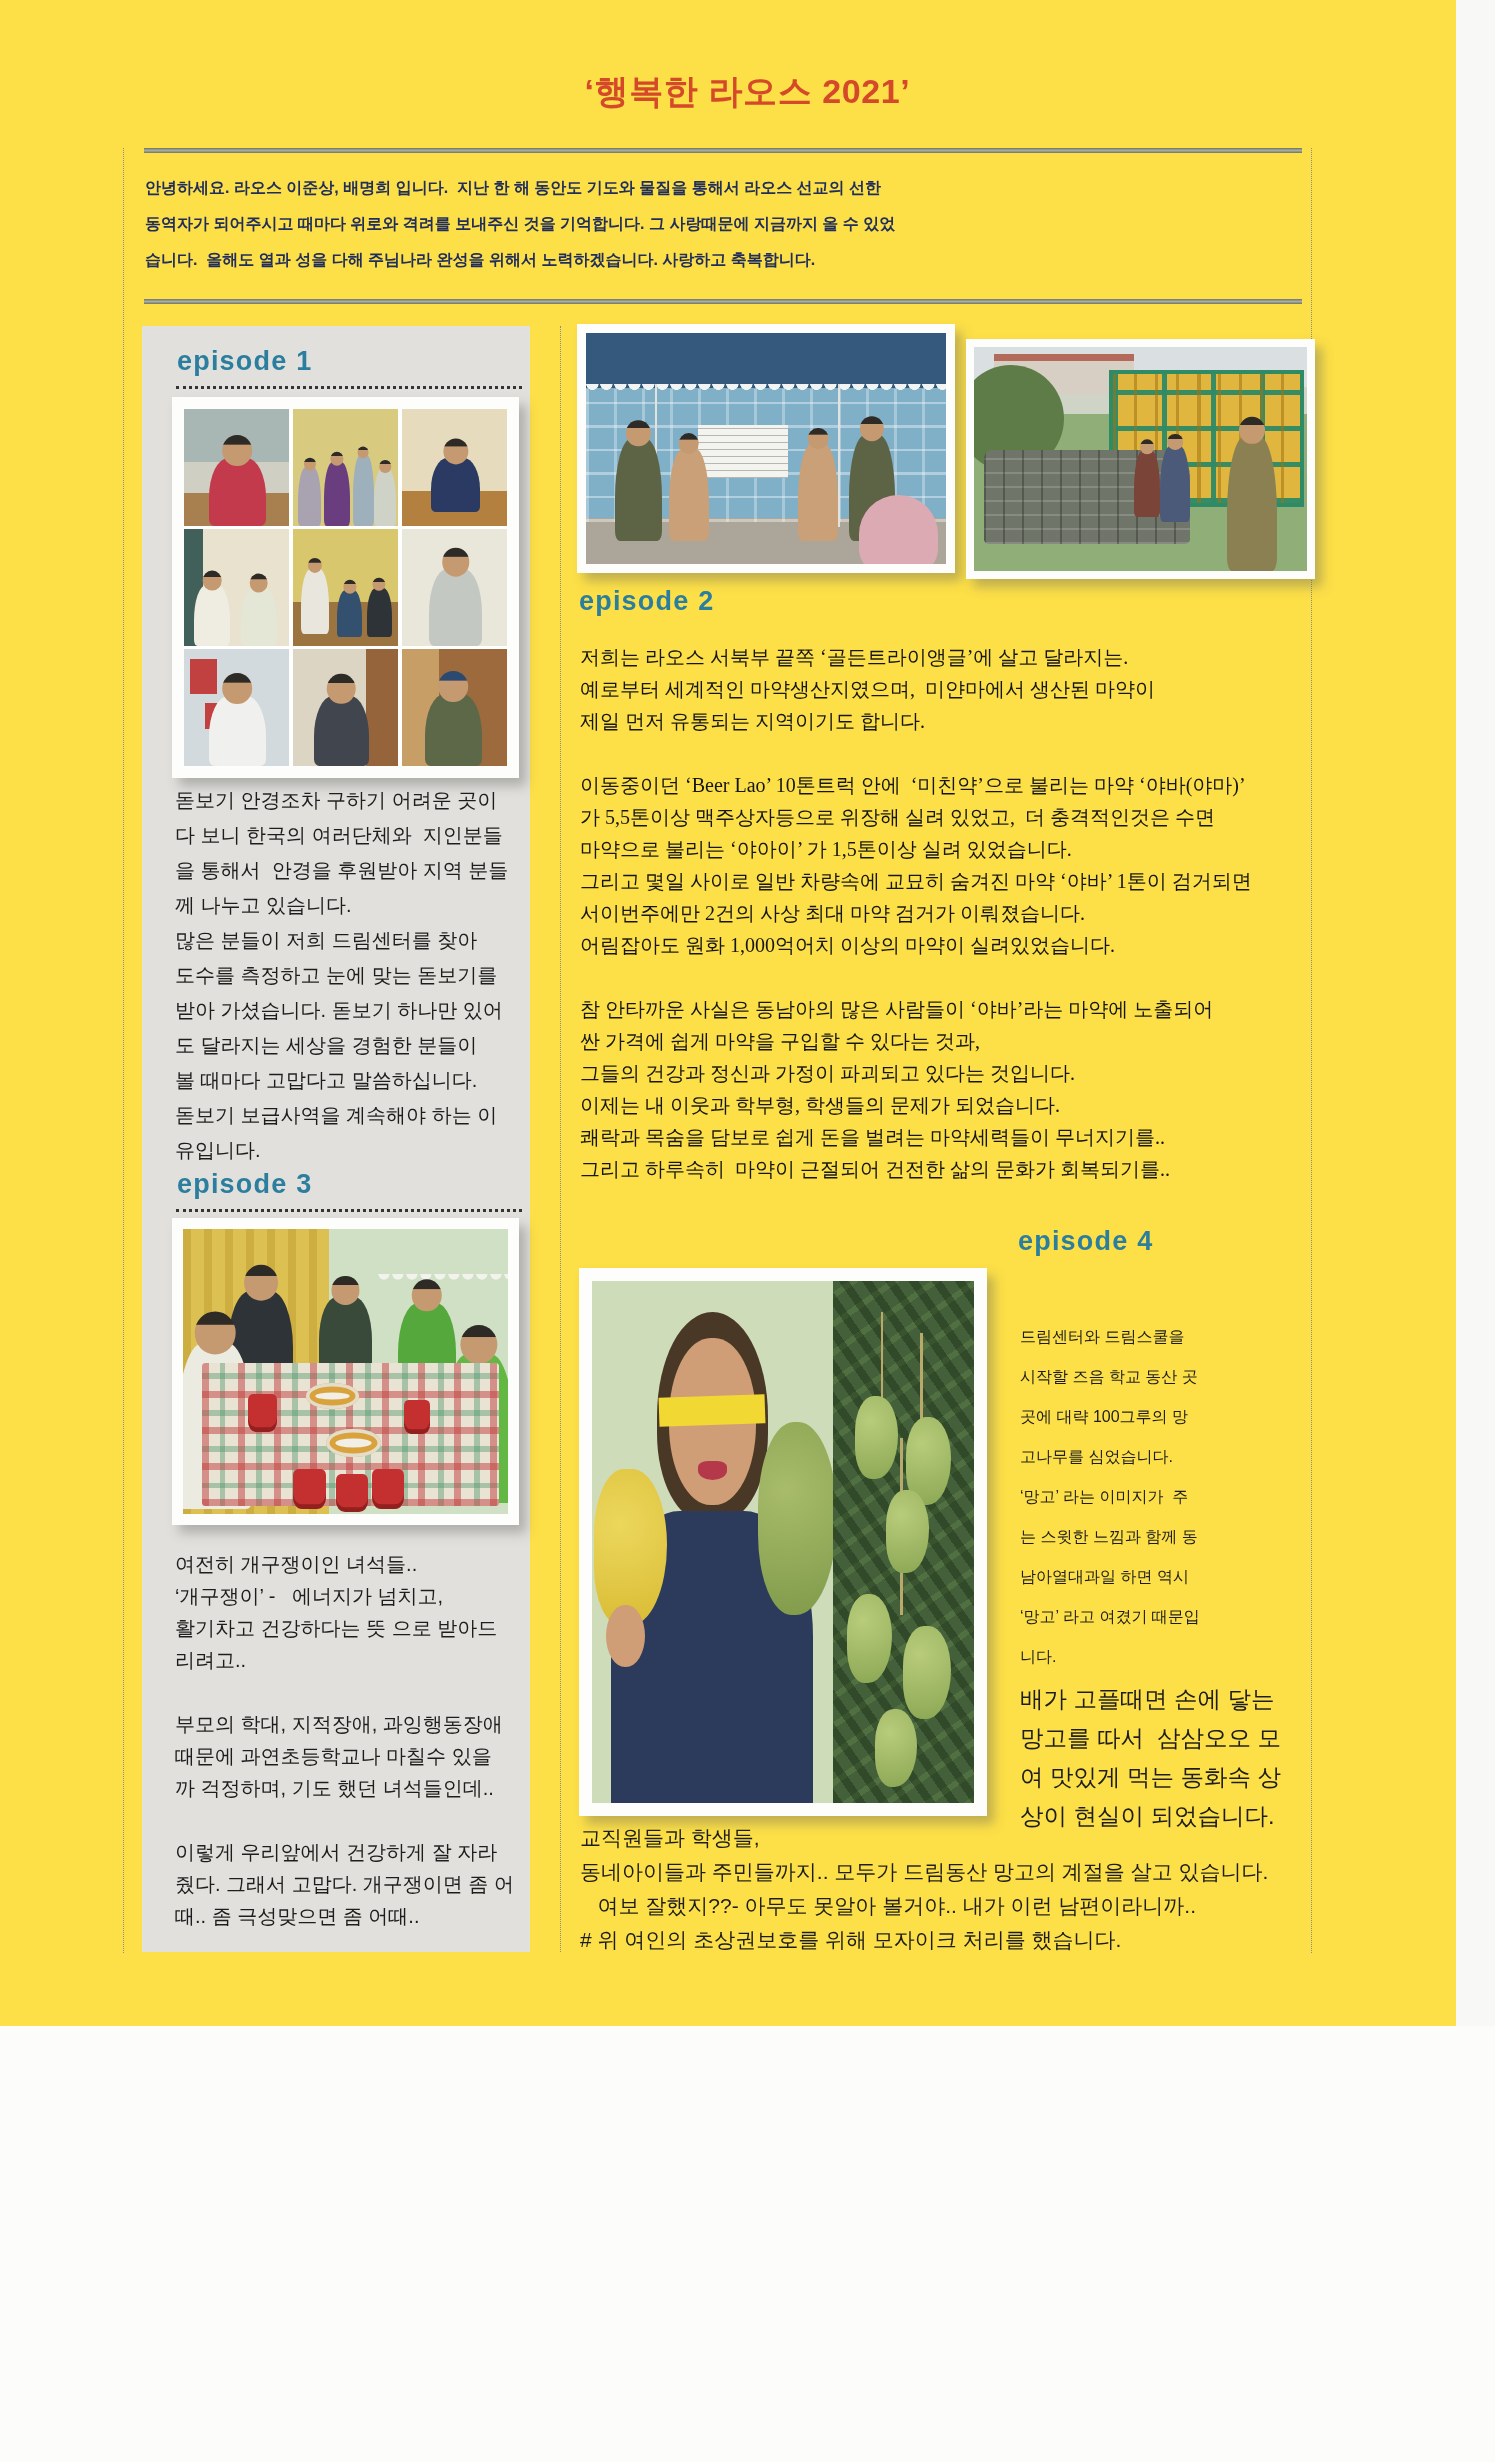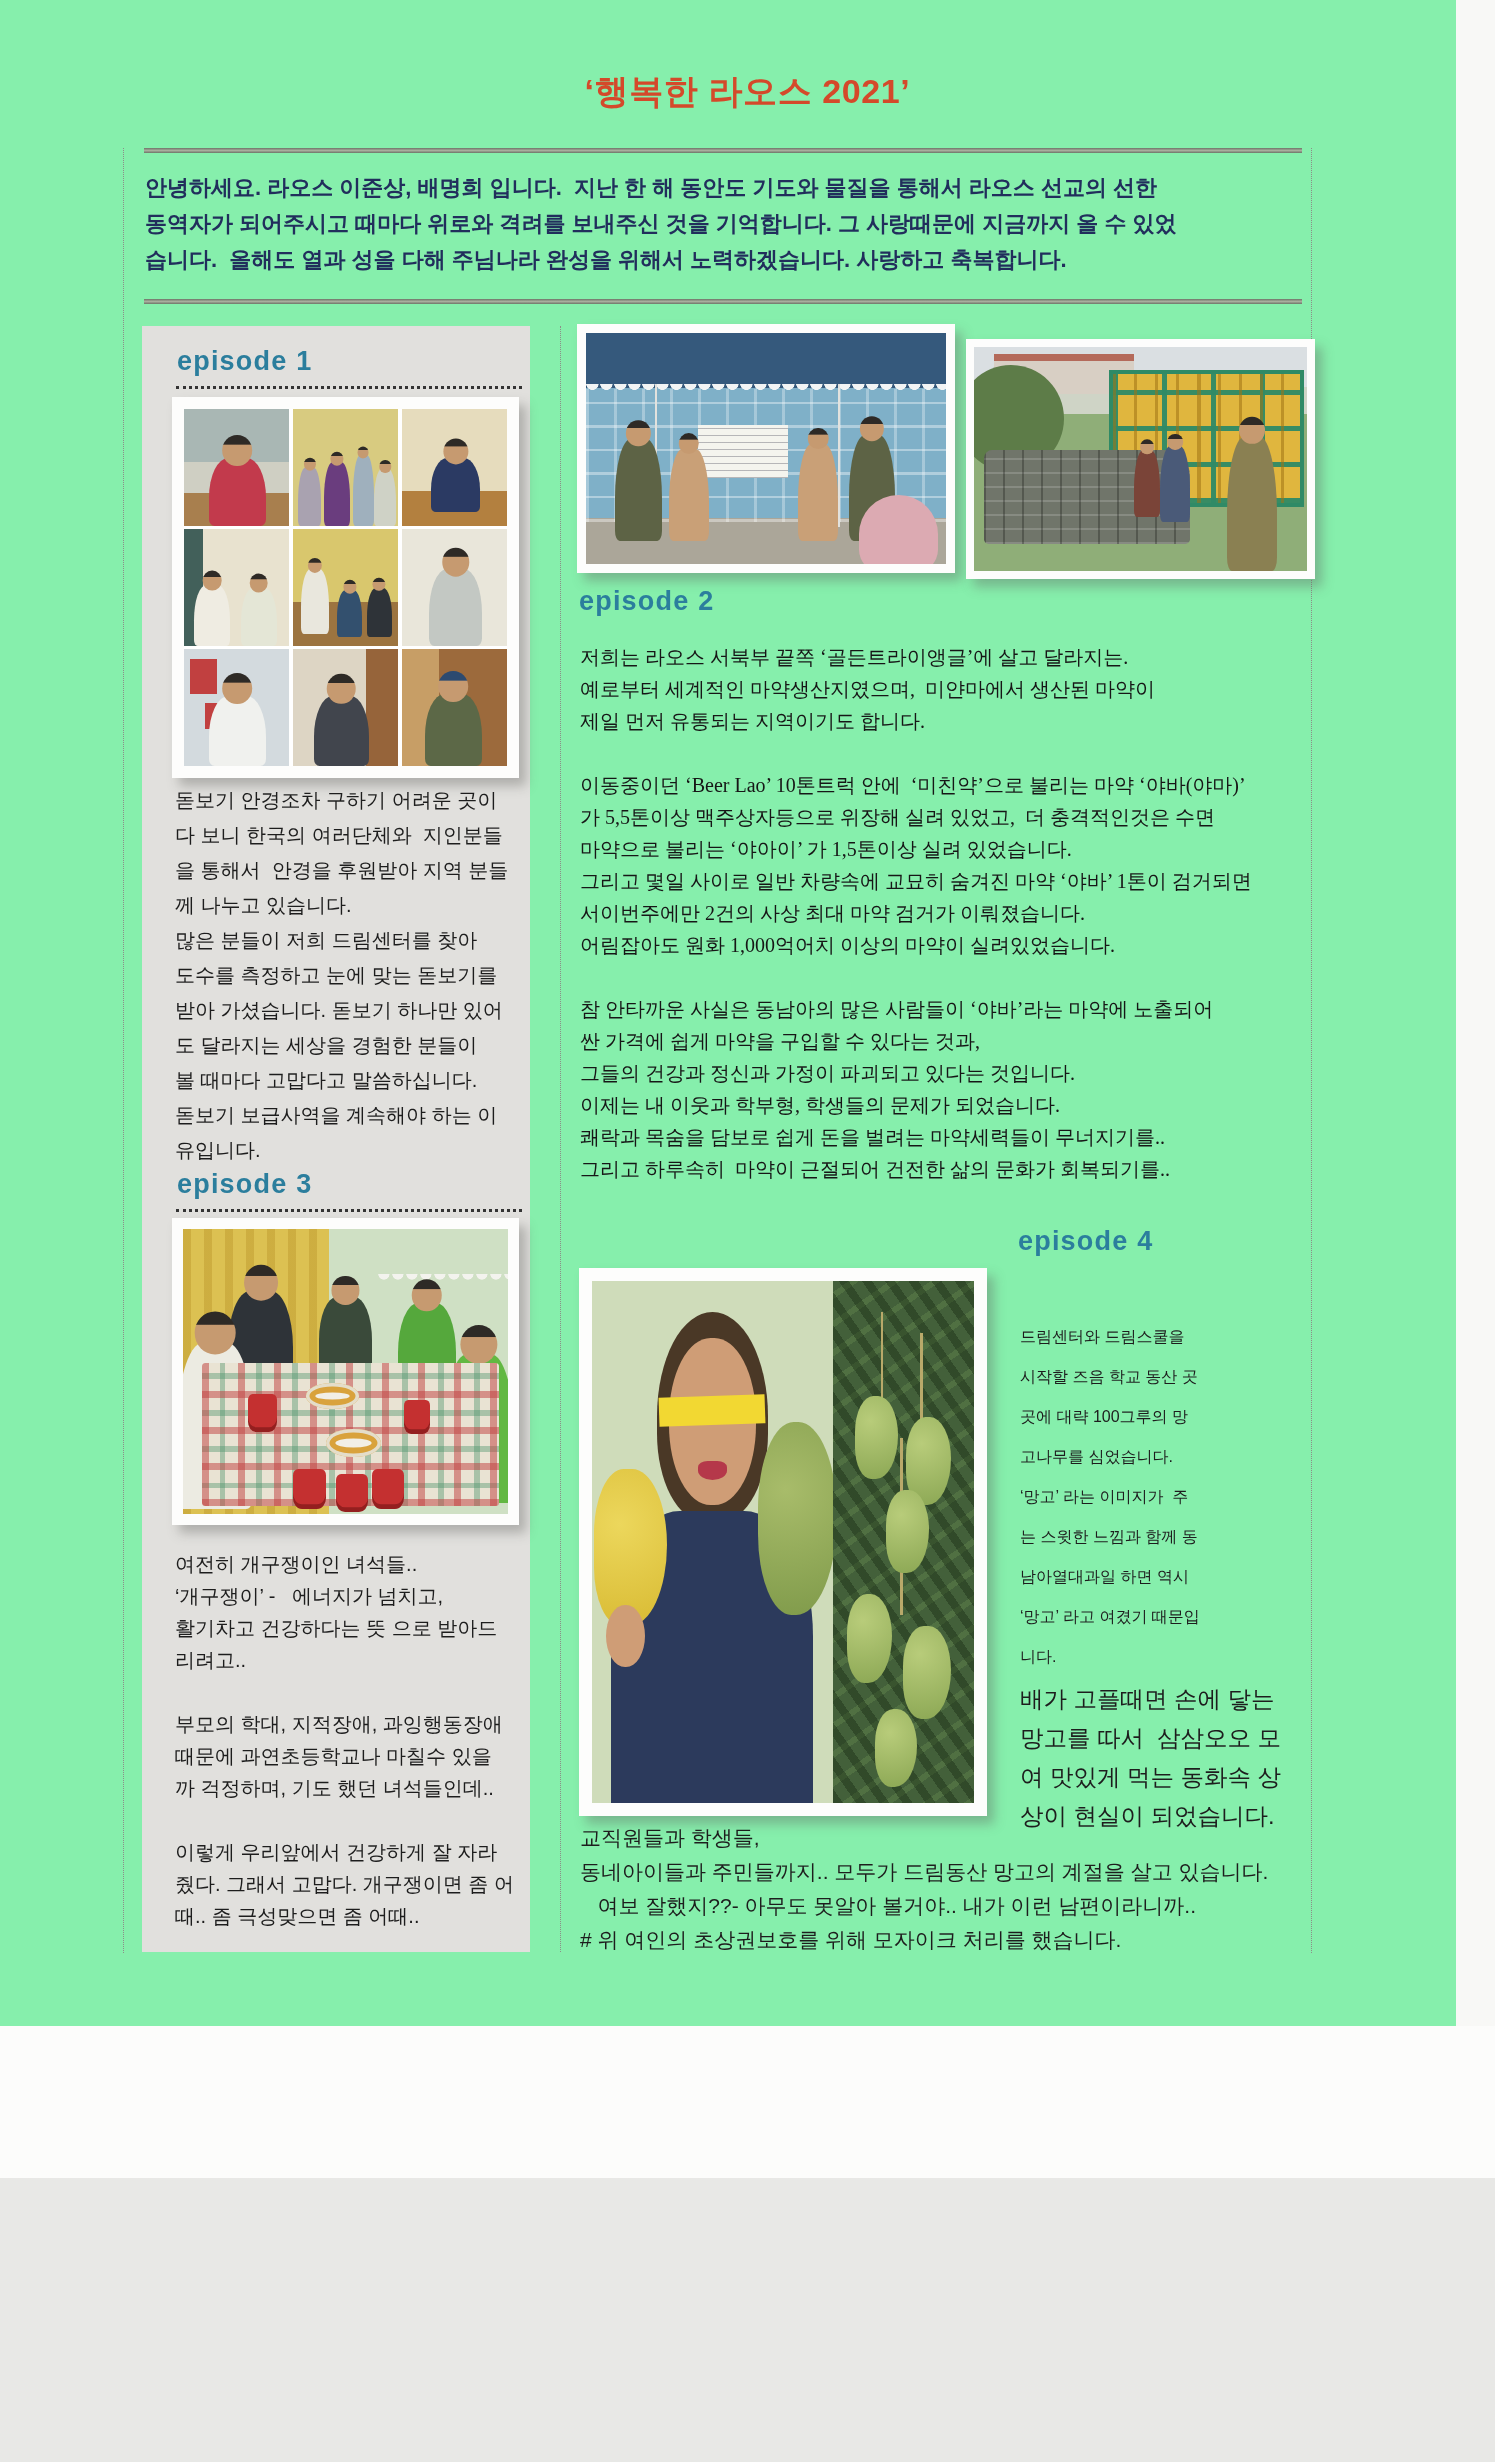--- a/index.html
+++ b/index.html
@@ -1,31 +1,31 @@
 <!DOCTYPE html>
 <html style="font-size:9.4px"><head>
 <meta charset="utf-8">
 <style>
   html,body { margin:0; padding:0; background:#e8e8e6; }
-  .page { position:relative; width:1495px; height:2178px; background:#86efac;
+  .page { position:relative; width:1495px; height:2462px; background:#fde047;
           font-family:"Liberation Sans", sans-serif; overflow:hidden; }
   .scanner-bottom { position:absolute; left:0; top:2026px; width:1495px; height:437px; background:#fcfcfb; }
   .scanner-right  { position:absolute; left:1456px; top:0; width:39px; height:2026px; background:#f8f8f6; }
 
   .title { position:absolute; left:0; top:69px; width:1495px; margin:0; text-align:center;
            font-size:34px; font-weight:bold; letter-spacing:0.6px; color:#d4492a;
            font-family:"Liberation Sans", sans-serif; }
 
   .rule { position:absolute; left:144px; width:1158px; height:5.3px;
           background:linear-gradient(180deg,#6f7468,#a8ae9d 50%,#6f7468); }
   .rule-top { top:148px; } .rule-bot { top:299px; }
 
   .lines > div { white-space:pre; }
   .intro { position:absolute; left:145px; top:170px; width:1158px;
-           font-size:22px; line-height:36px; font-weight:bold; color:#212e5c; }
+           font-size:16px; line-height:36px; font-weight:bold; color:#212e5c; }
 
   .vline { position:absolute; width:0; border-left:1.8px dotted #8d8d88; }
   .vl-left  { left:123px;  top:148px; height:1805px; }
   .vl-right { left:1311px; top:148px; height:1805px; }
   .vl-mid   { left:560px;  top:326px; height:1626px; }
 
   .panel { position:absolute; left:142px; top:326px; width:388px; height:1626px; background:#e1e0dd; }
 
   .ep-head { position:absolute; margin:0; font-family:Liberation Sans, sans-serif; font-weight:bold;
              font-size:27px; letter-spacing:1.2px; color:#2b7e9d; }

